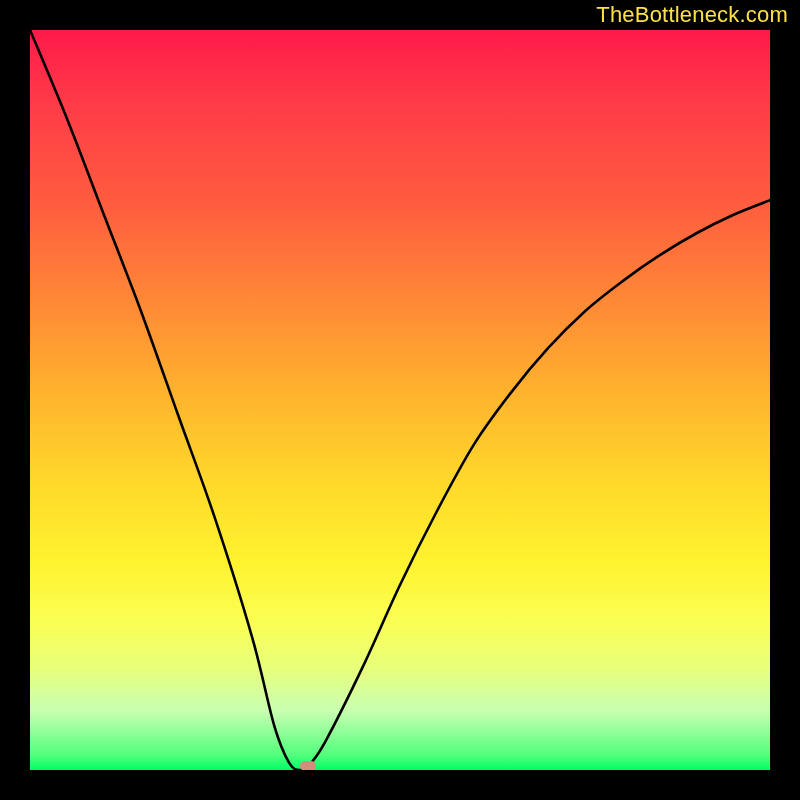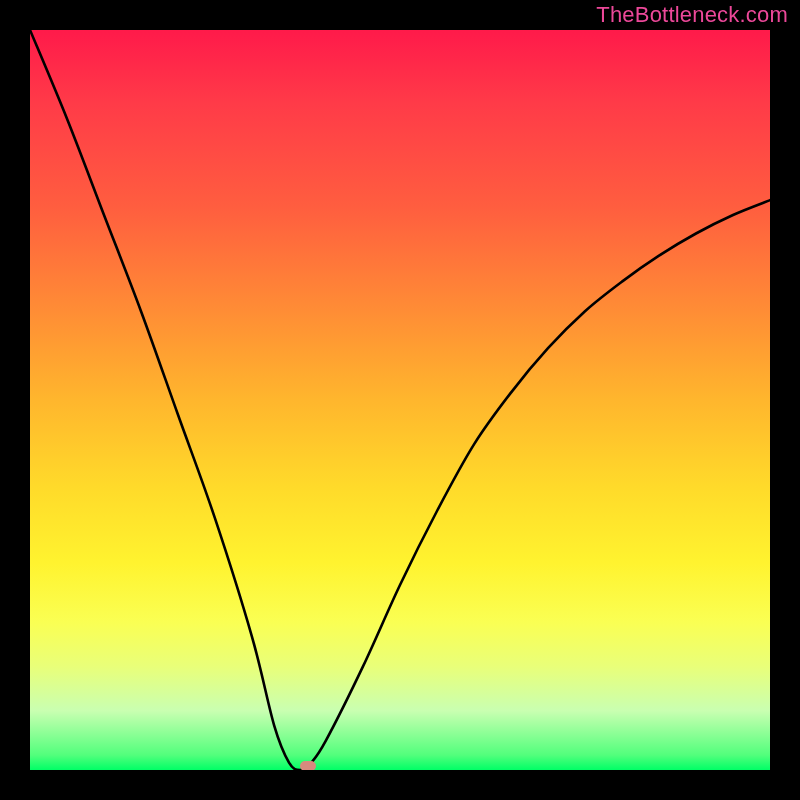--- a/index.html
+++ b/index.html
@@ -14,21 +14,21 @@
   .frame {
     position: relative;
     width: 800px;
     height: 800px;
     background: #000;
   }
   .watermark {
     position: absolute;
     top: 2px;
     right: 12px;
-    color: #ec4899;
+    color: #fde047;
     font-size: 22px;
     font-weight: 500;
     letter-spacing: 0.2px;
     z-index: 5;
   }
   .plot-area {
     position: absolute;
     left: 30px;
     top: 30px;
     width: 740px;

